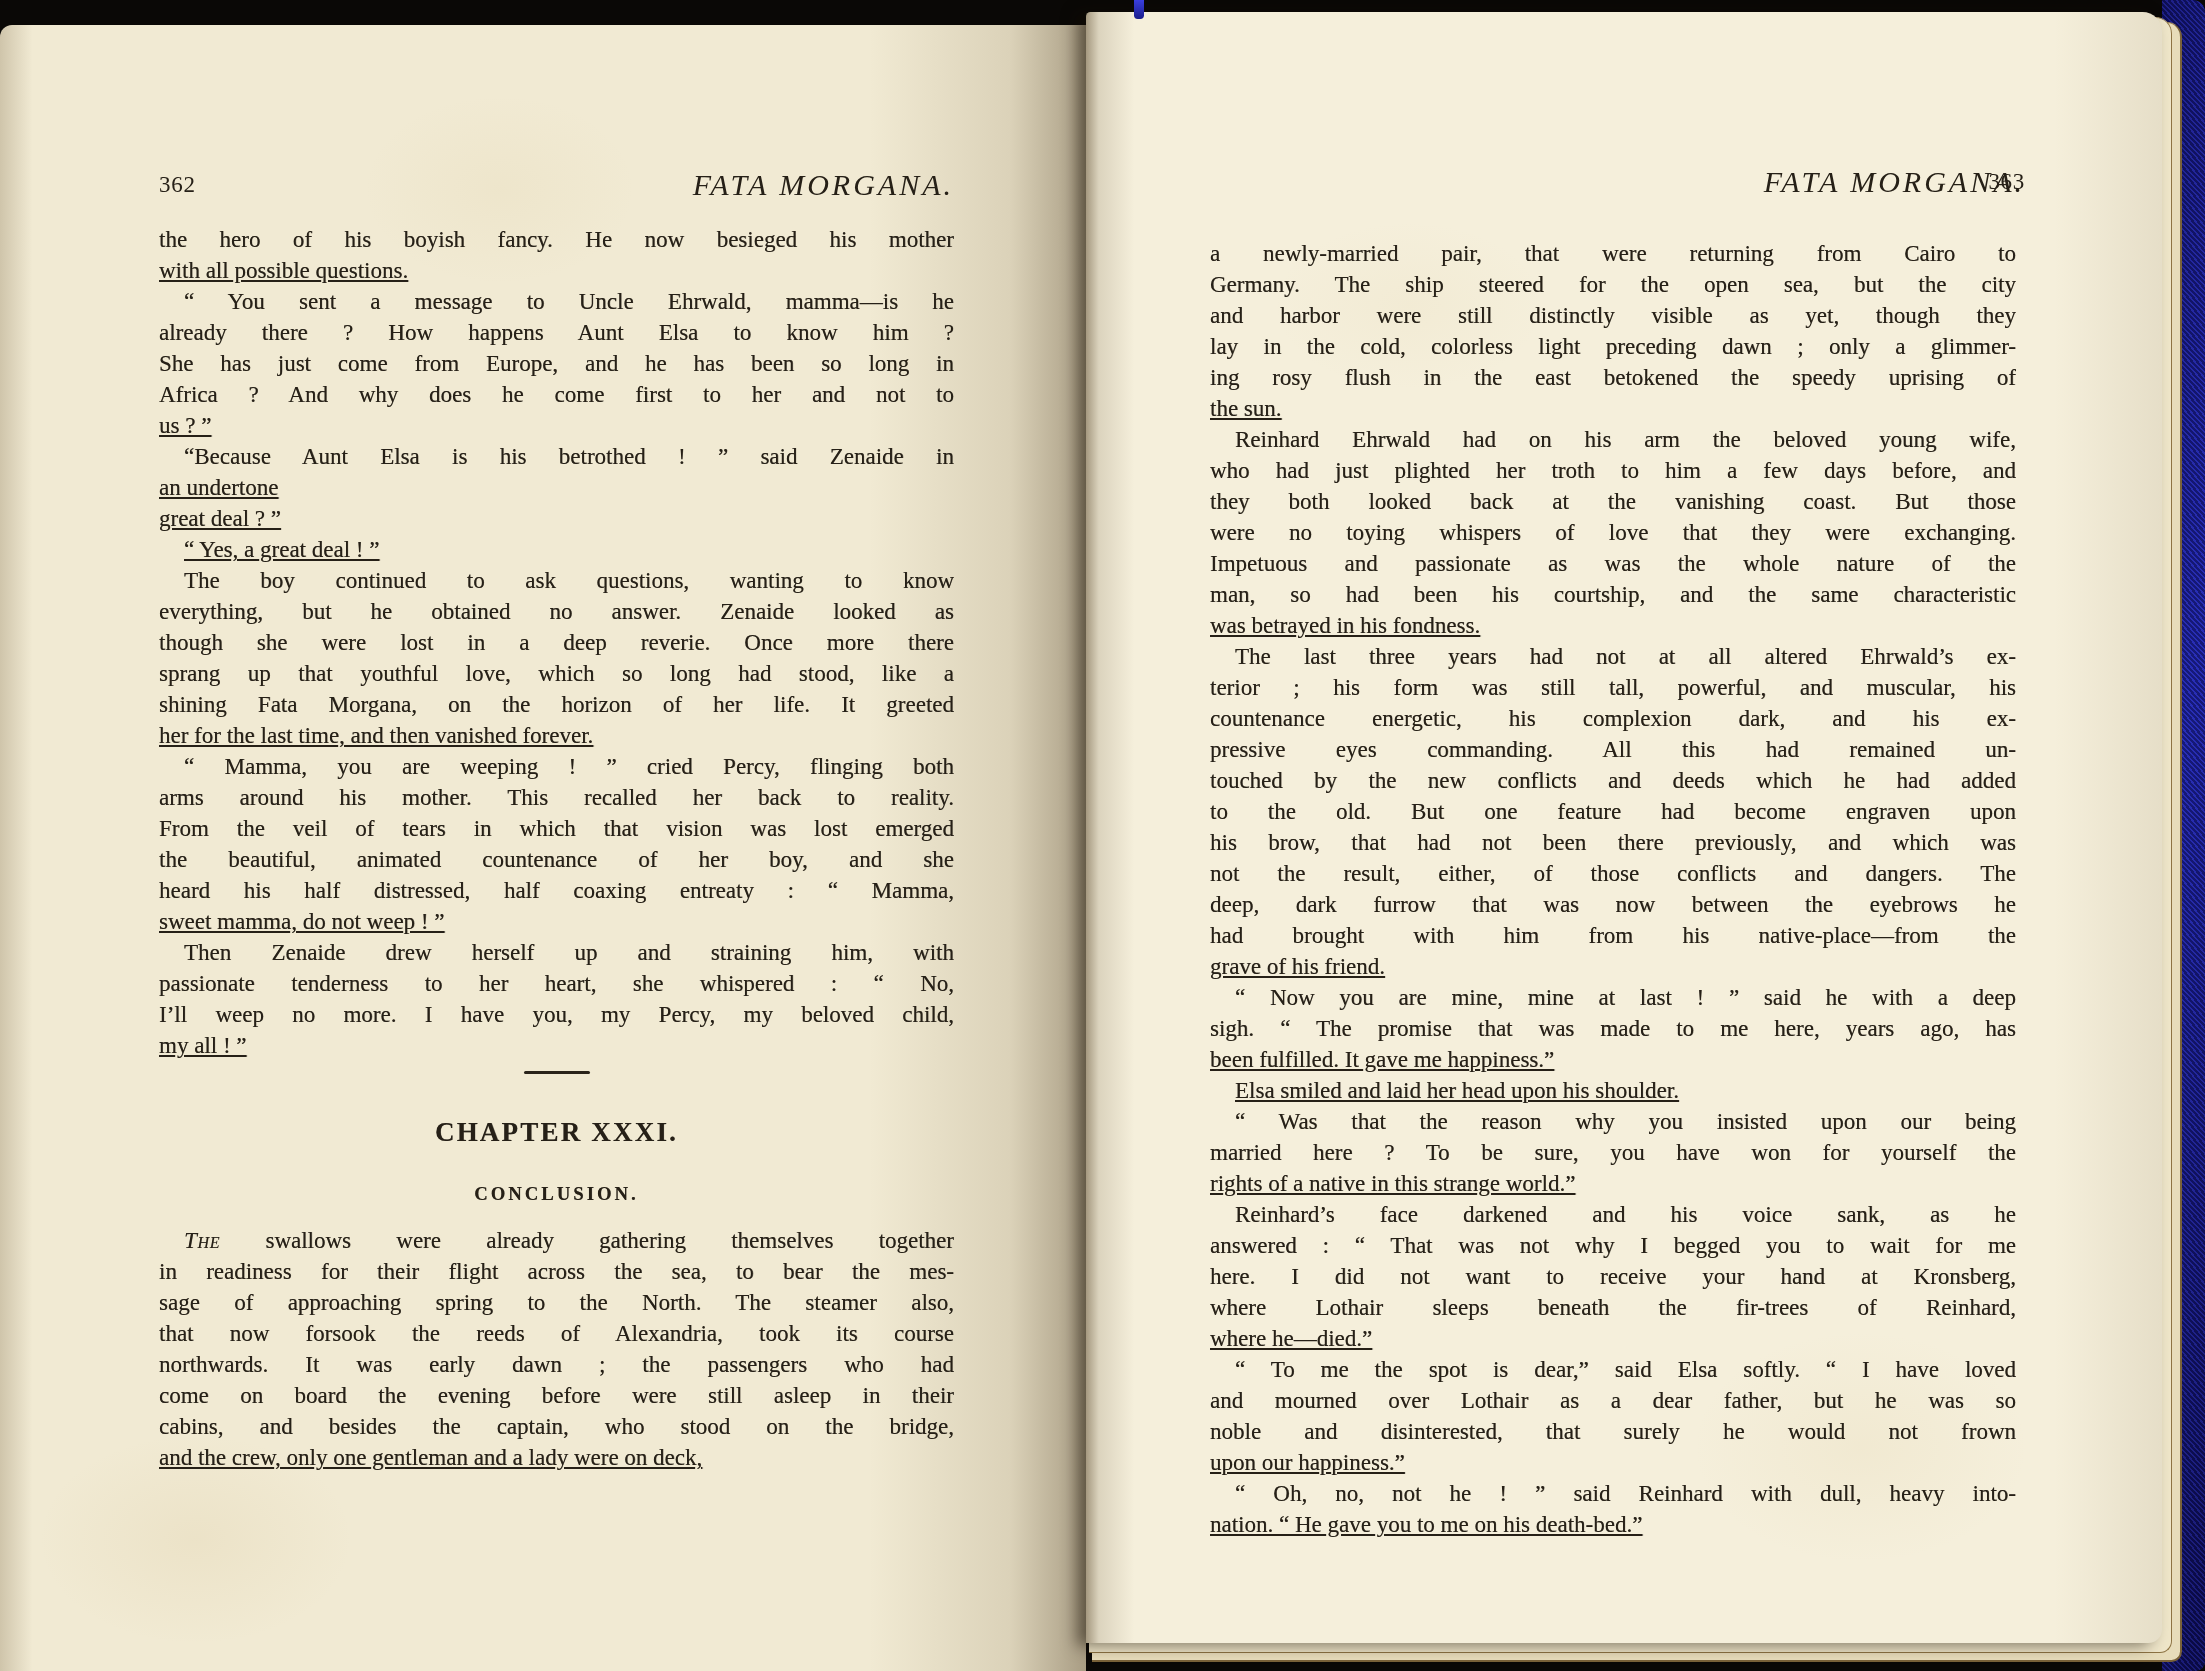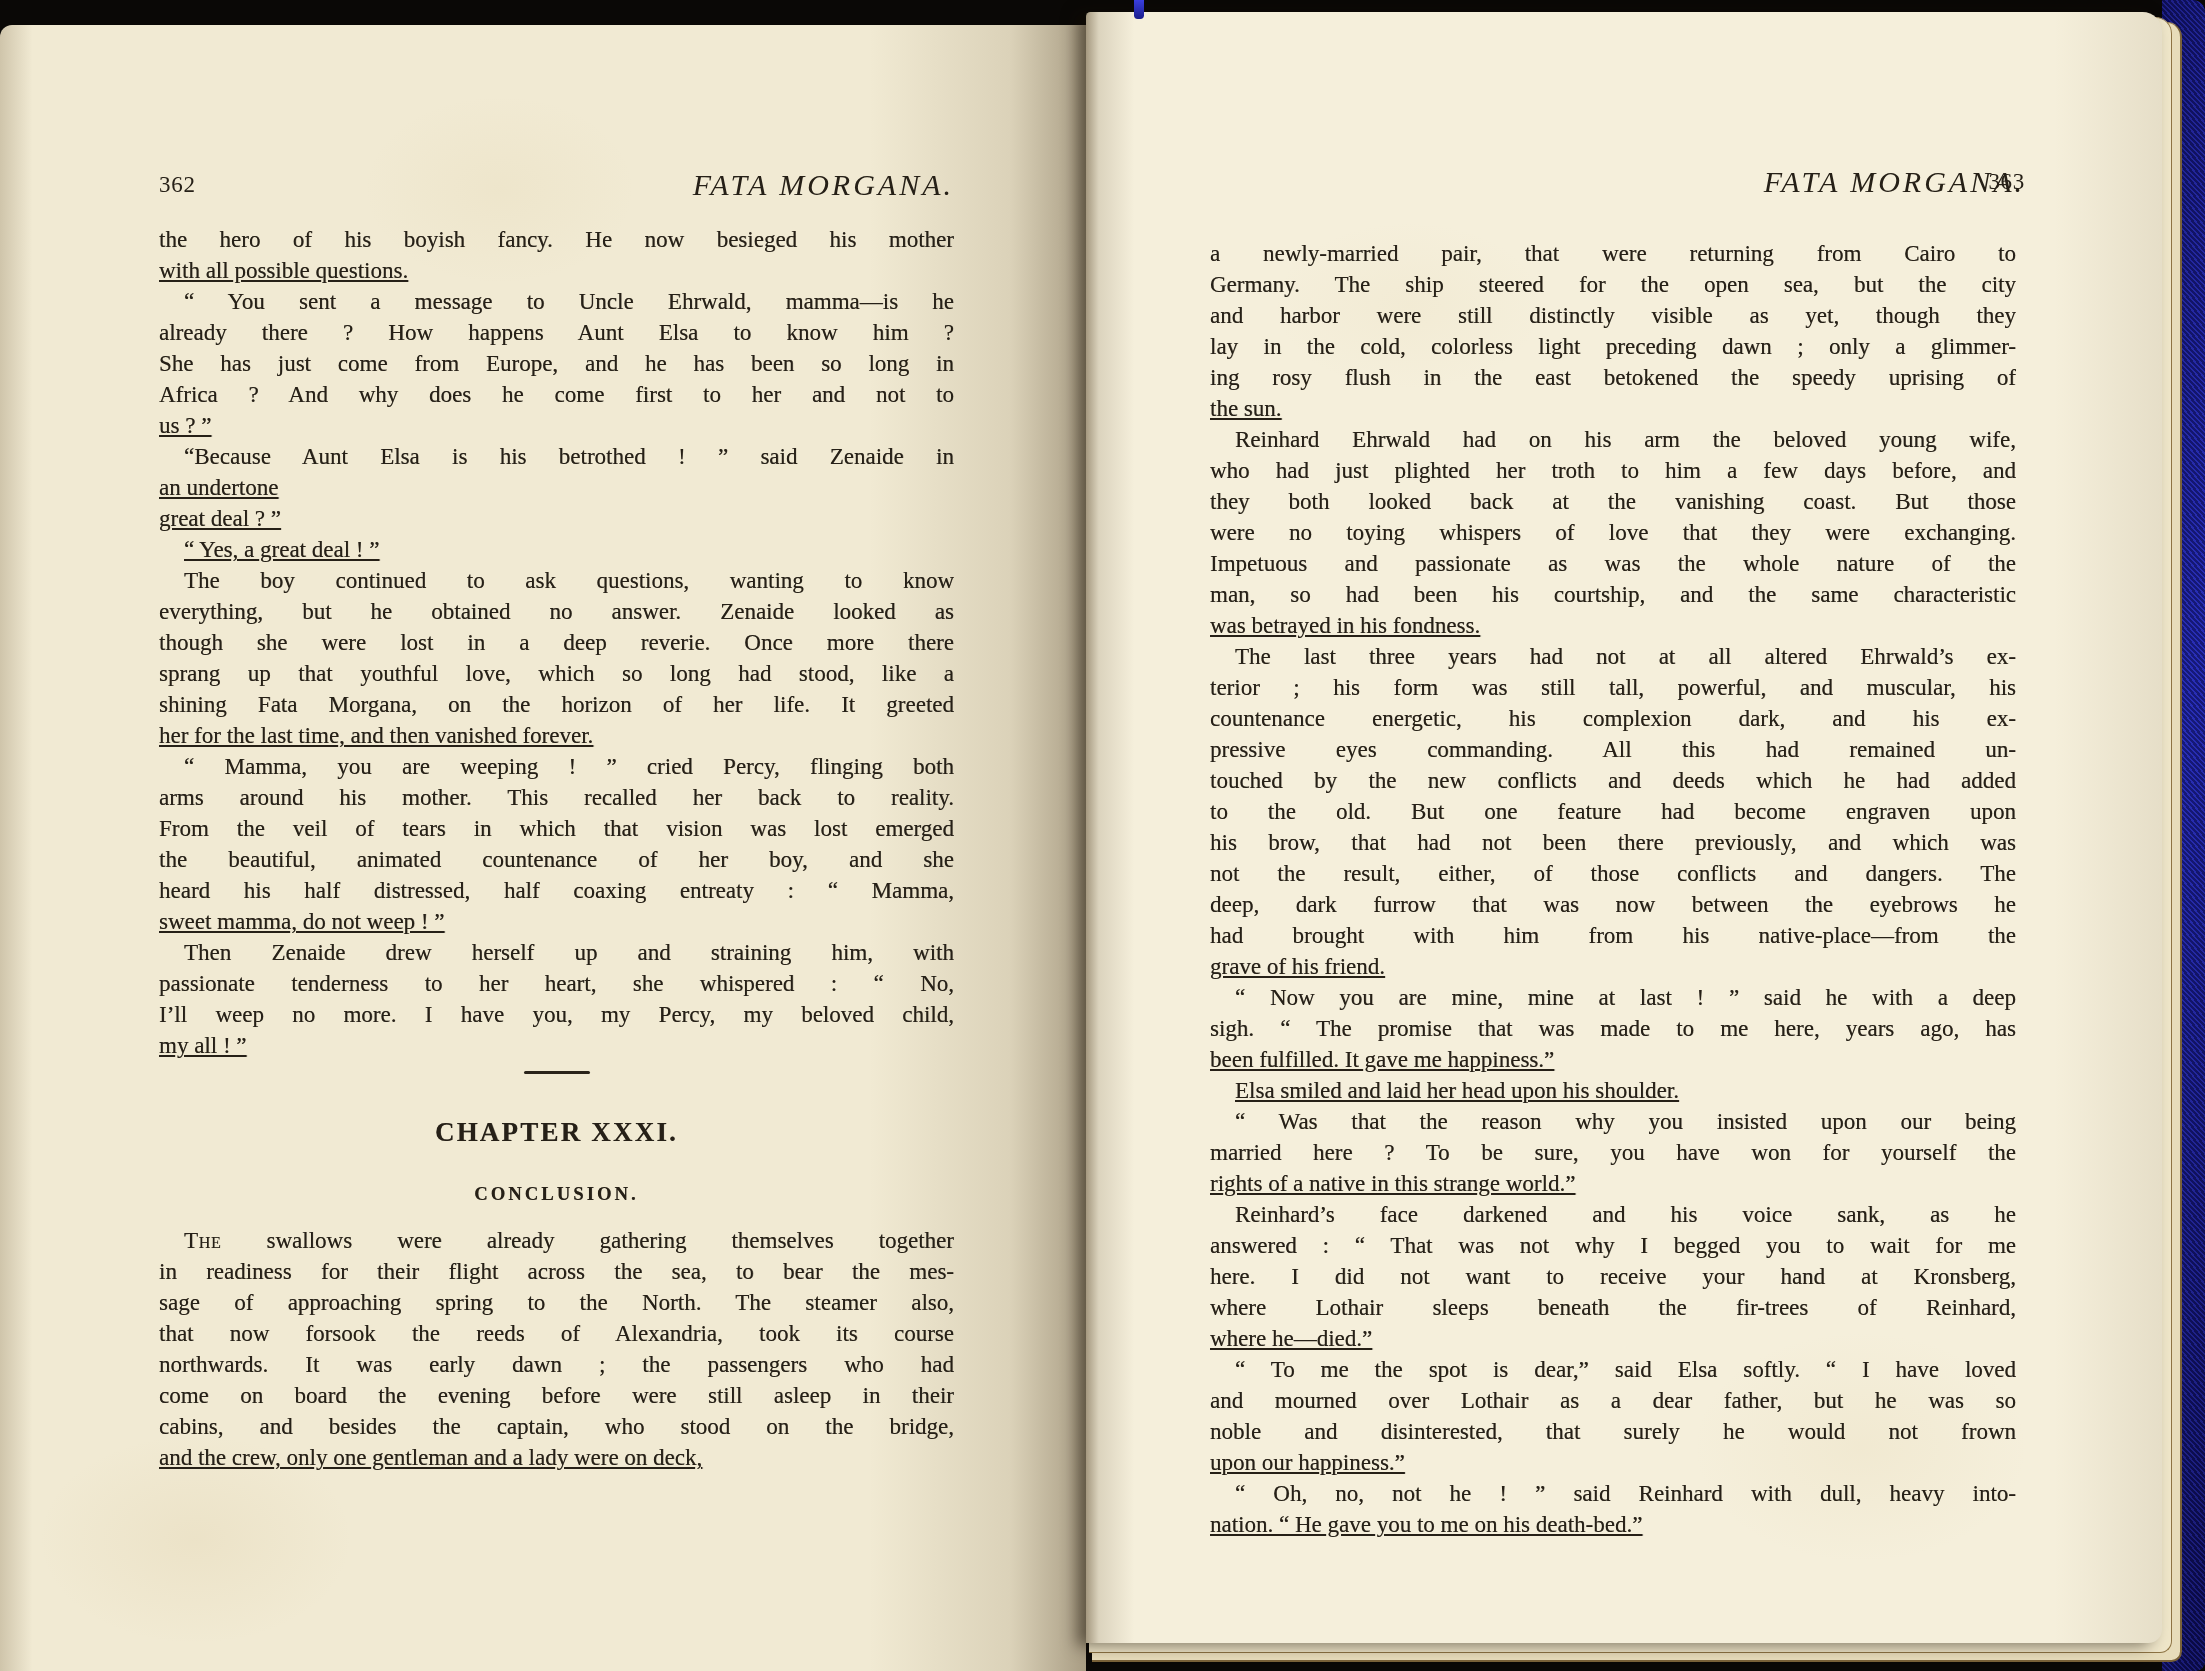--- a/index.html
+++ b/index.html
@@ -94,21 +94,21 @@
   .page.right .body { left: 124px; top: 226px; width: 806px; }
 
   .line {
     height: 31px; line-height: 31px; font-size: 23px;
     text-align: justify; text-align-last: justify;
     overflow: hidden; white-space: normal;
     text-shadow: 0.3px 0 0 rgba(38,32,23,0.55);
   }
   .line.last   { text-align-last: left; text-decoration: underline; }
   .line.indent { text-indent: 25px; }
-  .sc { font-variant: small-caps; letter-spacing: 0.7px; }
+  .sc { font-variant: small-caps; letter-spacing: 0.7px; font-style: italic; }
 
   
   .chapter { text-align: center; }
   .rule {
     width: 66px; height: 3px; margin: 9.7px auto 0;
     background: #2a241a; border-radius: 1.5px;
   }
   .chap-title {
     margin-top: 42px; font-size: 27px; line-height: 33px;
     font-weight: bold; letter-spacing: 2.2px;

